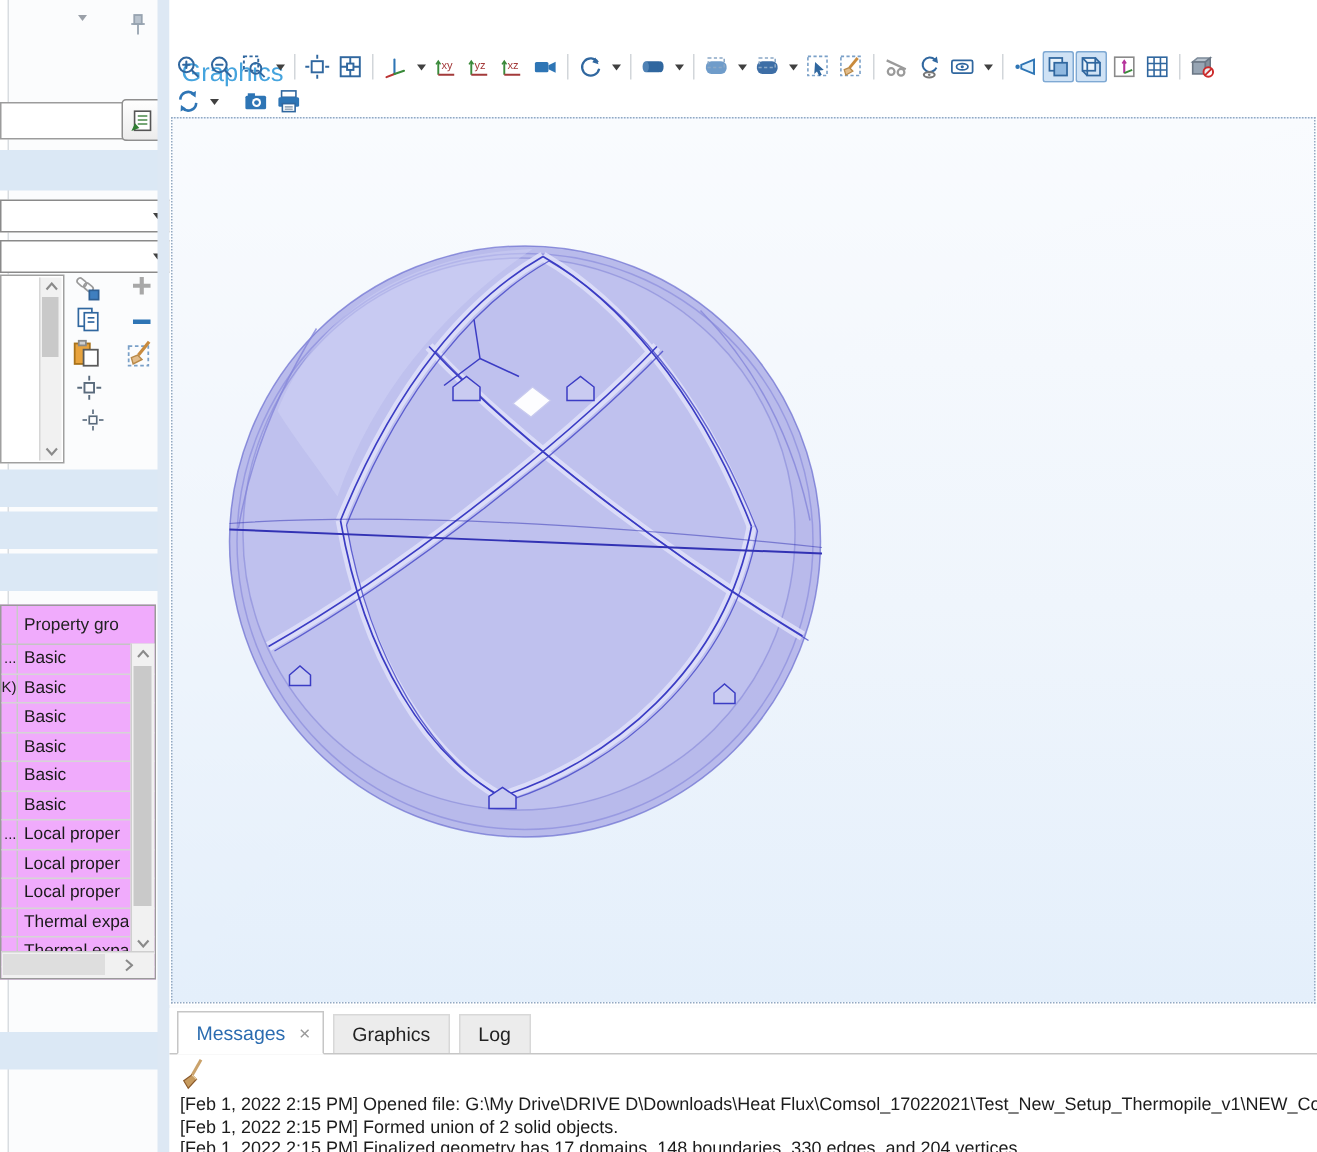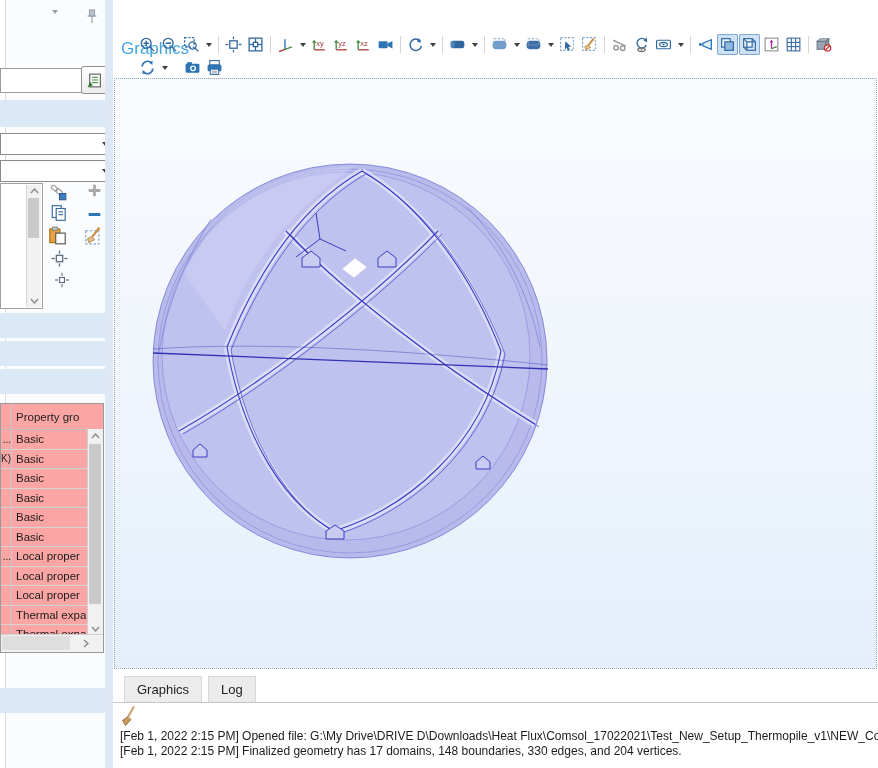--- a/index.html
+++ b/index.html
@@ -11,41 +11,41 @@
   #left-strip{left:0;top:0;width:5px;height:768px;background:#ffffff;border-right:1px solid #d9dde1;}
   #left-panel{left:6px;top:0;width:99px;height:768px;background:#fbfcfd;}
   .combo{background:#fff;border:1px solid #8a8a8a;}
   .tri{width:0;height:0;border-left:3.5px solid transparent;border-right:3.5px solid transparent;border-top:4px solid #404040;}
   .tri-gray{border-top-color:#9aa0a8;}
   
   #gutter{left:105px;top:0;width:8px;height:768px;background:#dde8f4;}
   
   #graphics{left:113px;top:0;width:765px;height:670px;background:#ffffff;border-right:1px solid #cfd6dd;}
   #gtitle{left:8px;top:6px;font-size:17px;color:#45a4de;margin-top:33px;}
-  .tbrow{display:flex;align-items:center;gap:1px;padding-left:24px;height:23px;}
+  .tbrow{display:flex;align-items:center;gap:1px;padding-left:2px;height:23px;}
   .tb{width:21px;height:21px;display:flex;align-items:center;justify-content:center;border-radius:2px;flex:none;}
   .tb svg{width:17px;height:17px;}
   .tb.pressed{background:#cfe2f5;box-shadow:inset 0 0 0 1px #7fa9d3;}
   .caret{width:11px;height:21px;display:flex;align-items:center;justify-content:center;flex:none;}
   .sep{width:1px;height:17px;background:#d2d6da;margin:0 3px;flex:none;}
   #canvas{left:1px;top:78px;width:761px;height:589px;border:1px dotted #93a9c2;
     background:linear-gradient(180deg,#f9fbfe 0%,#eff5fc 55%,#e4effb 100%);}
   
   #messages{left:113px;top:672px;width:765px;height:96px;background:#fff;}
   #tabbar{display:flex;align-items:flex-end;height:30px;border-bottom:1px solid #c6c6c6;padding-left:5px;}
   .tab-active{display:flex;align-items:center;background:#fff;border:1px solid #c6c6c6;border-bottom:1px solid #fff;
     margin-bottom:-1px;padding:5px 8px 5px 12px;color:#2b6cb0;font-size:13px;height:29px;box-sizing:border-box;}
   .tab{background:#ececec;border:1px solid #d8d8d8;border-bottom:none;padding:4px 12px;margin-left:6px;
     color:#222;font-size:13px;height:26px;box-sizing:border-box;display:flex;align-items:center;}
   .tab-close{margin-left:9px;color:#9a9a9a;font-size:13px;line-height:10px;}
   #msg-toolbar{height:26px;display:flex;align-items:center;padding-left:7px;}
   #log{padding-left:7px;overflow:hidden;height:40px;}
   .logline{font-size:12px;line-height:14.5px;color:#1c1c1c;white-space:nowrap;}
   
-  #prop-table{left:0;top:403px;width:104px;height:250px;background:#fca5a5;border:1px solid #9a9a9a;box-sizing:border-box;}
+  #prop-table{left:0;top:403px;width:104px;height:250px;background:#f0abfc;border:1px solid #9a9a9a;box-sizing:border-box;}
   .trow{display:flex;height:18.5px;border-bottom:1px solid #d5d5d5;align-items:center;overflow:hidden;}
   .trow .c1{width:10px;flex:none;border-right:1px solid #c9c9c9;height:100%;font-size:10px;color:#222;
     display:flex;align-items:center;justify-content:flex-end;overflow:hidden;}
   .trow .c2{padding-left:4px;font-size:11.5px;color:#1a1a1a;white-space:nowrap;overflow:hidden;}
   .th{height:25px;border-bottom:1px solid #c4c4c4;}
   .th .c2{font-size:11.5px;color:#222;}
   .sbar{background:#f1f1f1;}
   .thumb{background:#c9c9c9;}
   .listbox{background:#fff;border:1px solid #a0a0a0;box-sizing:border-box;}
 </style>
@@ -539,35 +539,40 @@
           <path d="M211,460 v-8 l9,-6 9,6 v8 z"></path>
         </g>
 
         <path d="M227,190 l13,-11 12,9 -13,11 z" fill="#fdfdff" stroke="#c8caee" stroke-width="0.8"></path>
       </svg>
     </div>
   </div>
 
   <div class="abs" id="messages">
     <div id="tabbar">
+      <div class="tab-active">
+        <span>Messages</span>
+        <span class="tab-close">×</span>
+      </div>
       <div class="tab">
           <span>Graphics</span>
         </div>
       <div class="tab">
           <span>Log</span>
         </div>
     </div>
     <div id="msg-toolbar">
       <div style="width:20px;height:22px;">
         <svg width="18" height="22" viewBox="0 0 18 22">
           <line x1="14" y1="1.5" x2="8" y2="12" stroke="#caa26b" stroke-width="2"></line>
           <path d="M8,11.5 L11,14.5 L5.5,20.5 L2.5,15.5 Z" fill="#c79b5e" stroke="#8b5a2b" stroke-width="0.8"></path>
           <line x1="8" y1="11.5" x2="11" y2="14.5" stroke="#e8cfa4" stroke-width="1"></line>
         </svg>
       </div>
     </div>
     <div id="log">
       <div class="logline">[Feb 1, 2022 2:15 PM] Opened file: G:\My Drive\DRIVE D\Downloads\Heat Flux\Comsol_17022021\Test_New_Setup_Thermopile_v1\NEW_Comple</div>
+      <div class="logline">[Feb 1, 2022 2:15 PM] Formed union of 2 solid objects.</div>
       <div class="logline">[Feb 1, 2022 2:15 PM] Finalized geometry has 17 domains, 148 boundaries, 330 edges, and 204 vertices.</div>
     </div>
   </div>
 
 </div>
 
 </body></html>

